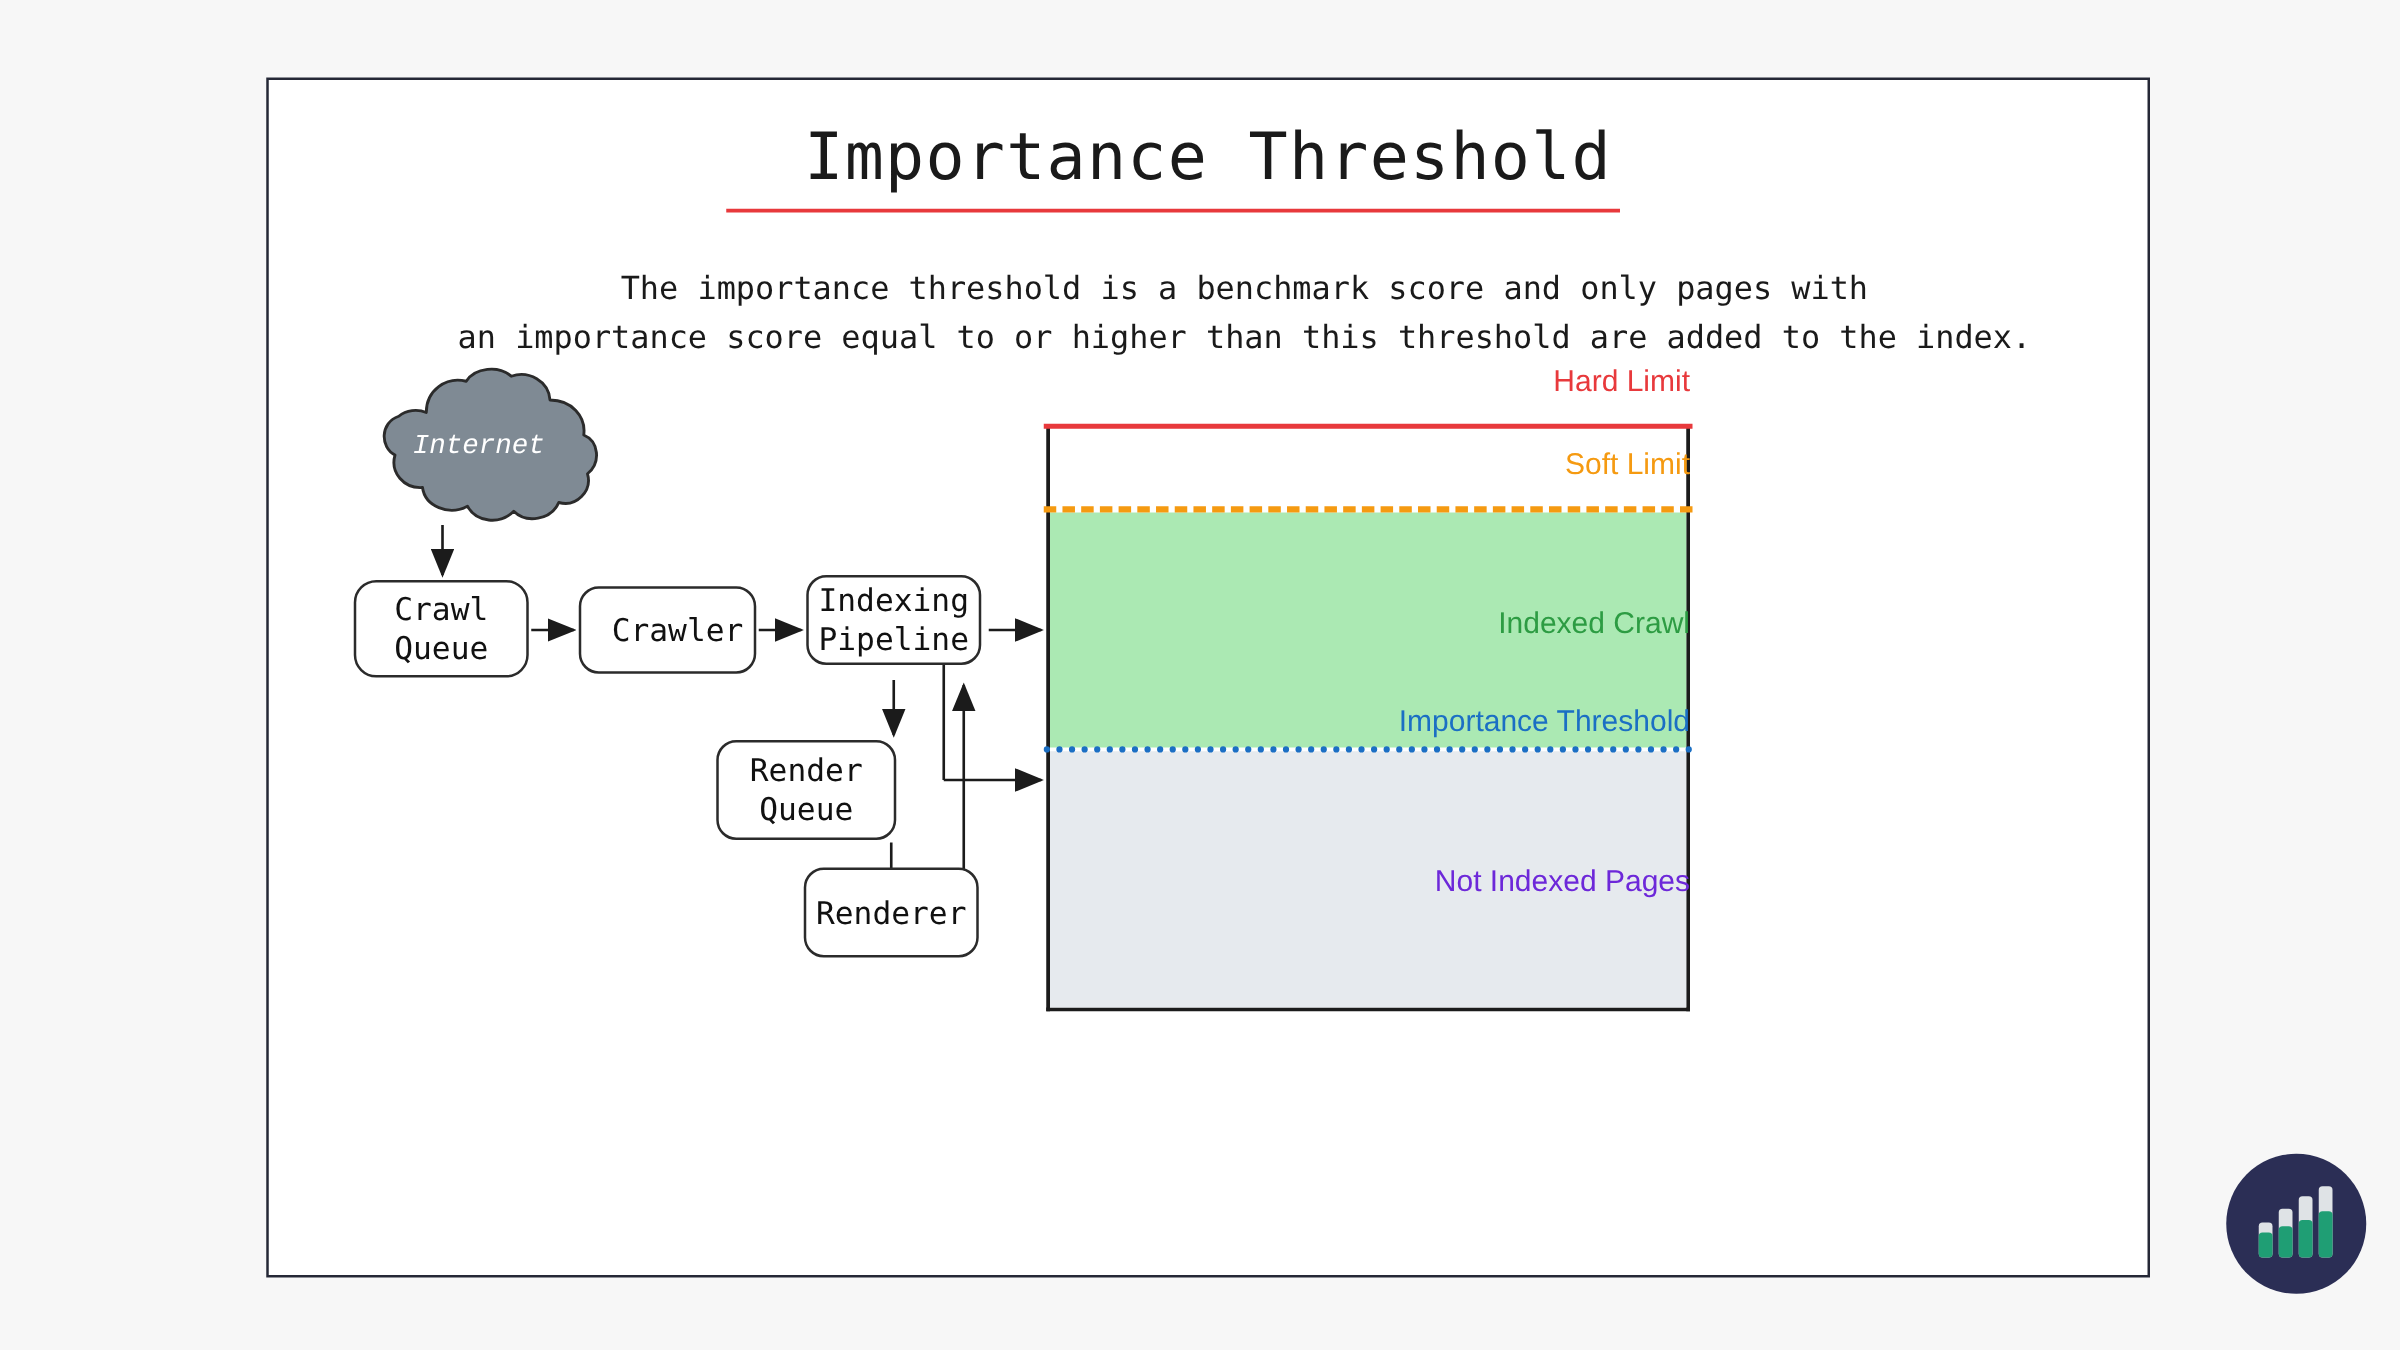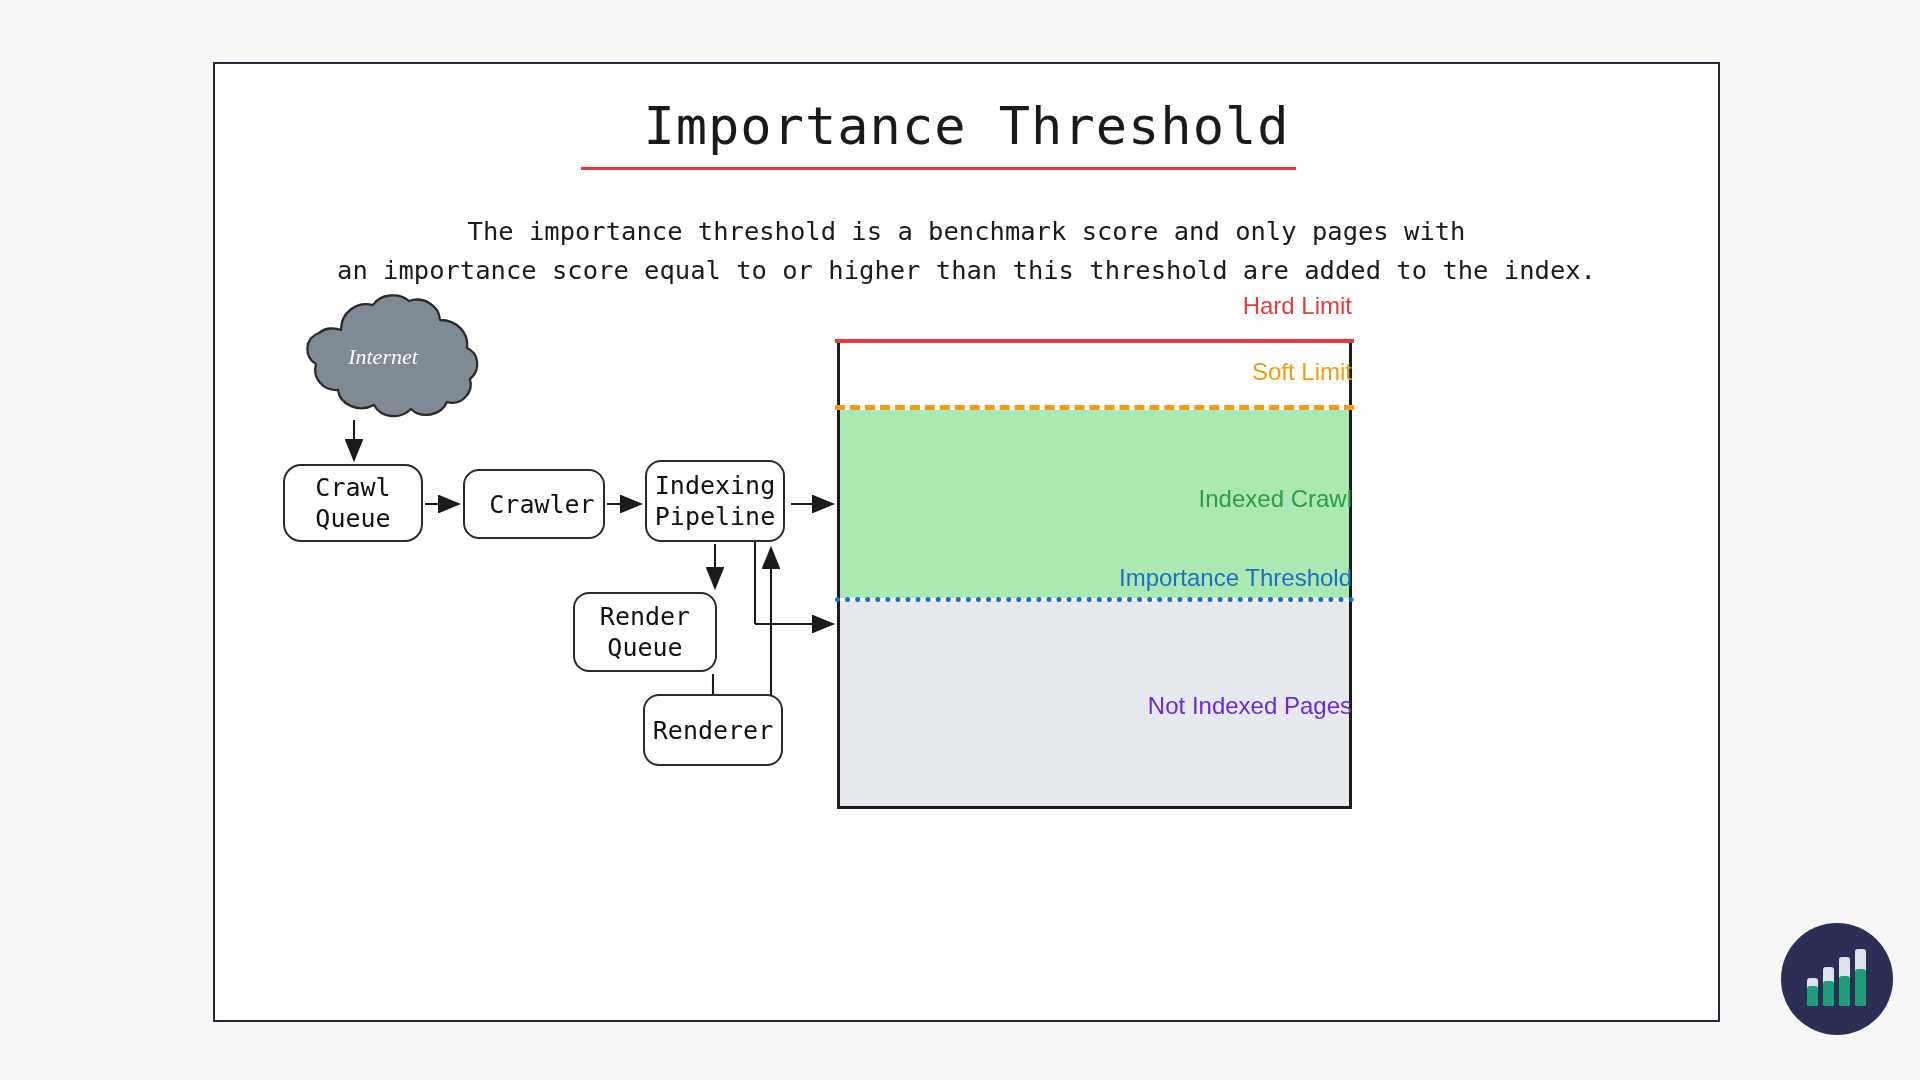--- a/index.html
+++ b/index.html
@@ -58,40 +58,41 @@
     position: absolute;
     left: 0;
     top: 148px;
     width: 1503px;
     text-align: center;
     font-size: 25.5px;
     line-height: 39px;
     color: #1a1a1a;
     font-family: "DejaVu Sans Mono", "Liberation Mono", monospace;
     white-space: pre-line;
+    padding-left: 29px;
   }
 
   
   #cloud-wrap {
     position: absolute;
     left: 68px;
     top: 228px;
     width: 210px;
     height: 135px;
   }
   #cloud-label {
     position: absolute;
     left: 0;
     top: 52px;
     width: 200px;
     text-align: center;
     color: #ffffff;
     font-size: 22px;
     font-style: italic;
-    font-family: Liberation Serif, serif;
+    font-family: Liberation Mono, monospace;
     pointer-events: none;
   }
 
   
   .flow-box {
     position: absolute;
     background: #ffffff;
     border: 2px solid #2b2b2b;
     border-radius: 16px;
     display: flex;
@@ -101,21 +102,21 @@
     font-size: 25px;
     line-height: 31px;
     color: #111111;
     font-family: "DejaVu Sans Mono", "Liberation Mono", monospace;
     white-space: pre-line;
     box-sizing: border-box;
   }
 
   #box-crawl-queue   { left: 68px;  top: 400px; width: 140px; height: 78px; border-radius: 18px; }
   #box-crawler       { left: 248px; top: 405px; width: 142px; height: 70px; padding-left: 16px; }
-  #box-indexing      { left: 430px; top: 396px; width: 140px; height: 82px; }
+  #box-indexing      { left: 430px; top: 396px; width: 140px; height: 72px; }
   #box-render-queue  { left: 358px; top: 528px; width: 144px; height: 80px; }
   #box-renderer      { left: 428px; top: 630px; width: 140px; height: 72px; }
 
   
   #panel {
     position: absolute;
     left: 622px;
     top: 278px;
     width: 515px;
     height: 467px;

